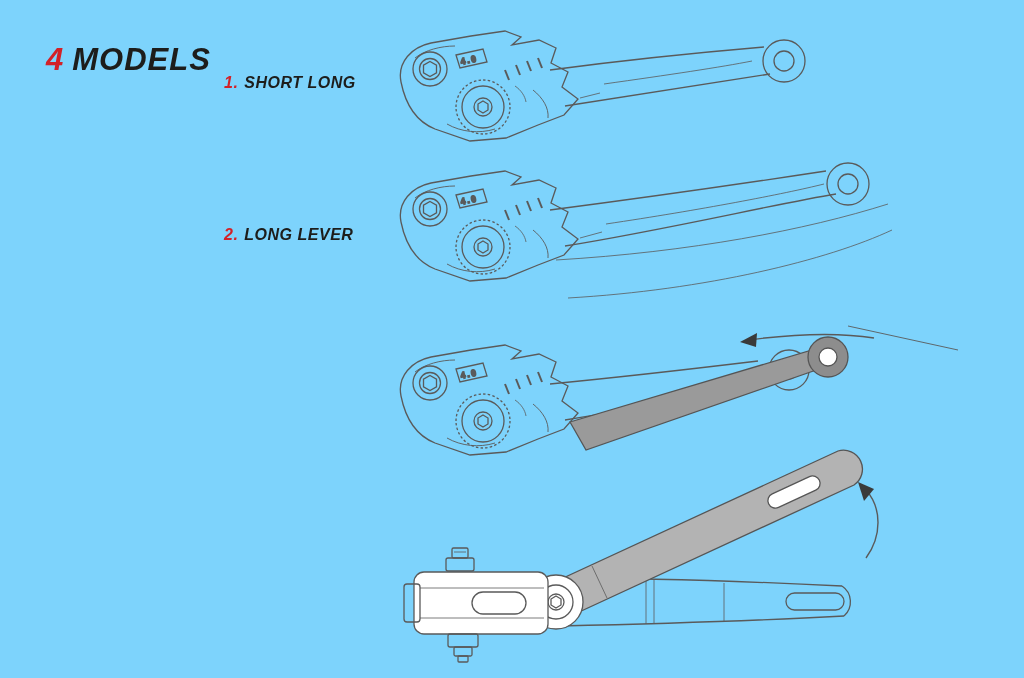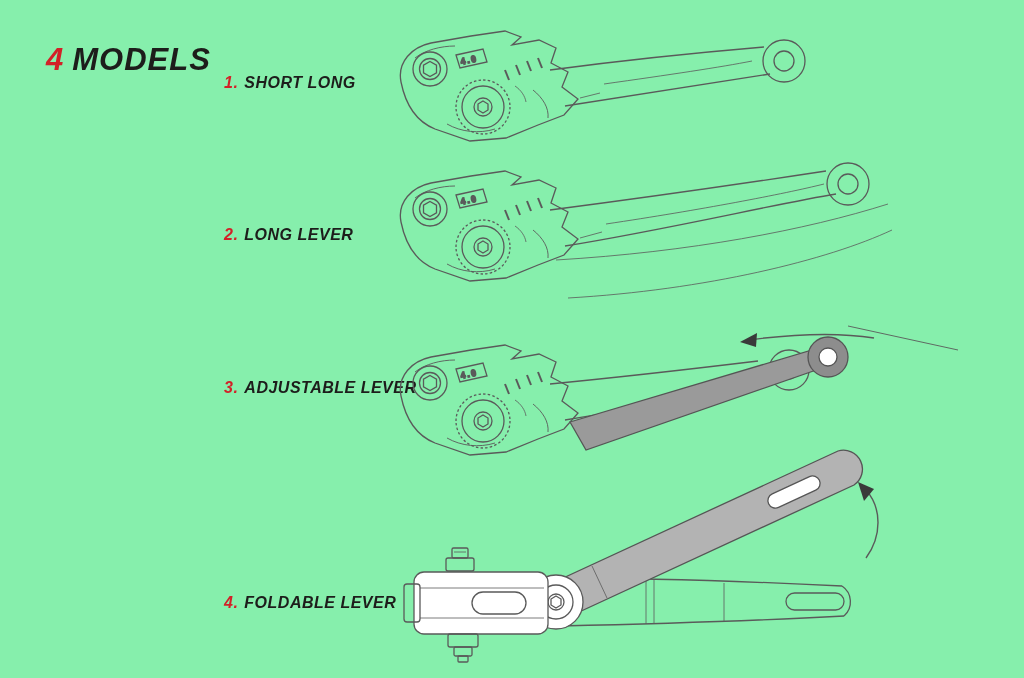--- a/index.html
+++ b/index.html
@@ -1,21 +1,21 @@
 <!DOCTYPE html>
 <html><head>
 <meta charset="utf-8">
 <style>
   * { margin: 0; padding: 0; box-sizing: border-box; }
   body { background: #fff; font-family: "Liberation Sans", sans-serif; }
   .canvas {
     position: relative;
     width: 1024px;
     height: 678px;
-    background: #86efac;
+    background: #7dd3fc;
     overflow: hidden;
   }
   .title {
     position: absolute;
     left: 46px;
     top: 42px;
     font-size: 31px;
     font-weight: 800;
     font-style: italic;
     letter-spacing: 1px;
@@ -56,26 +56,20 @@
 
   <div class="title">
     <span class="num">4</span><span>MODELS</span>
   </div>
 
   <div class="model-label label-1">
     <span class="num">1.</span><span>SHORT LONG</span>
   </div>
   <div class="model-label label-2">
     <span class="num">2.</span><span>LONG LEVER</span>
-  </div>
-  <div class="model-label label-3">
-    <span class="num">3.</span><span>ADJUSTABLE LEVER</span>
-  </div>
-  <div class="model-label label-4">
-    <span class="num">4.</span><span>FOLDABLE LEVER</span>
   </div>
 
   <svg class="drawing" viewBox="0 0 1024 678">
     <defs>
       <g id="lever-body" fill="none" stroke="#5a5a5a" stroke-width="1.3">
         <path d="M16,54 C12,34 27,19 46,15 L86,8 L120,3 L136,9 L127,17 L154,12 L171,20 L166,35 L183,44 L177,59 L193,71 L179,87 L153,97 L121,110 L85,113 L50,101 C30,93 20,74 16,54 Z"></path>
         <path d="M30,30 C40,22 56,18 70,18" stroke-width="0.9"></path>
         <circle cx="45" cy="41" r="17"></circle>
         <circle cx="45" cy="41" r="10.5"></circle>
         <path d="M45,33.5 l6.5,3.75 v7.5 L45,48.5 l-6.5,-3.75 v-7.5 Z"></path>

